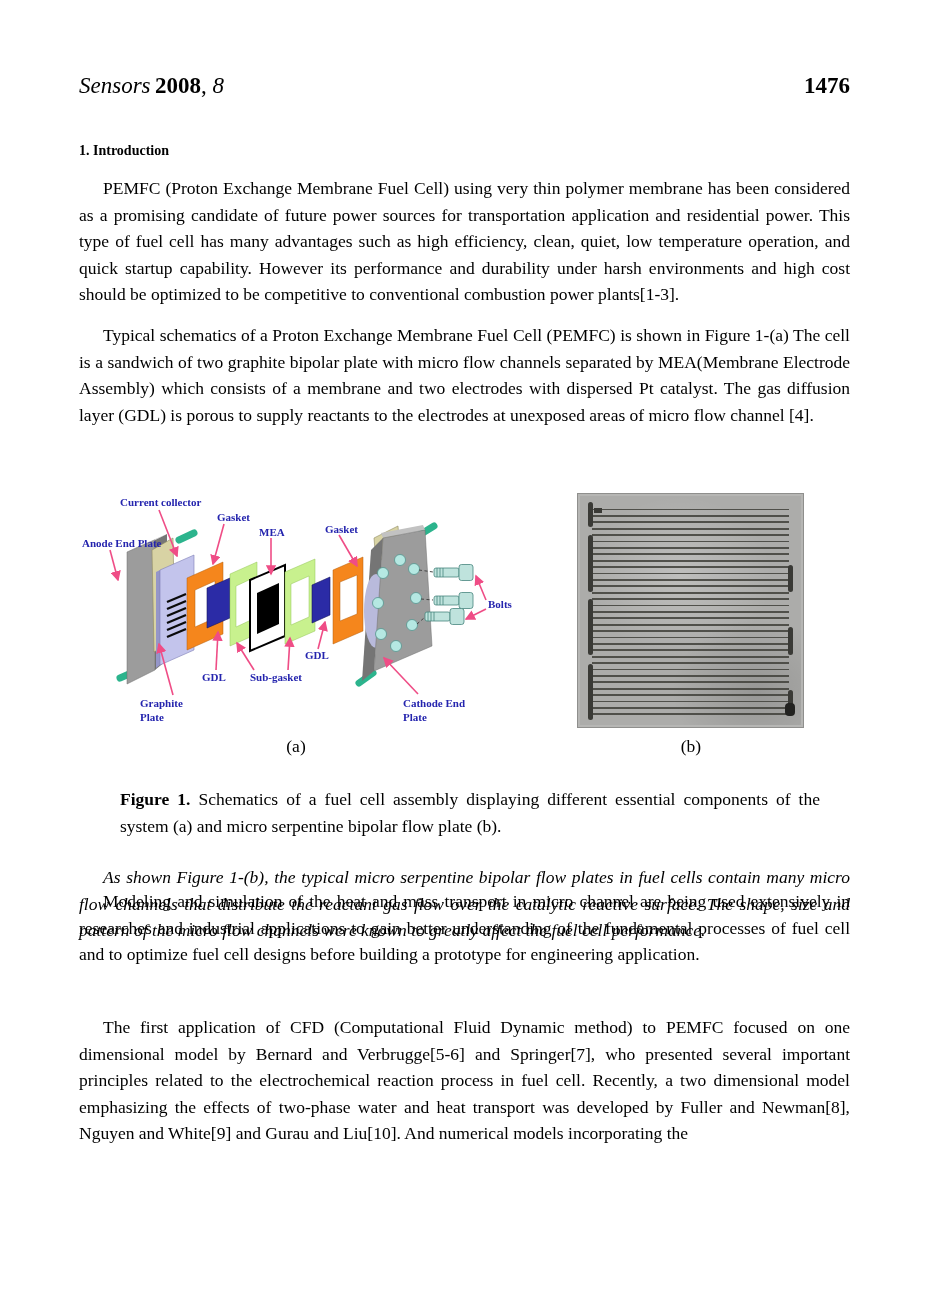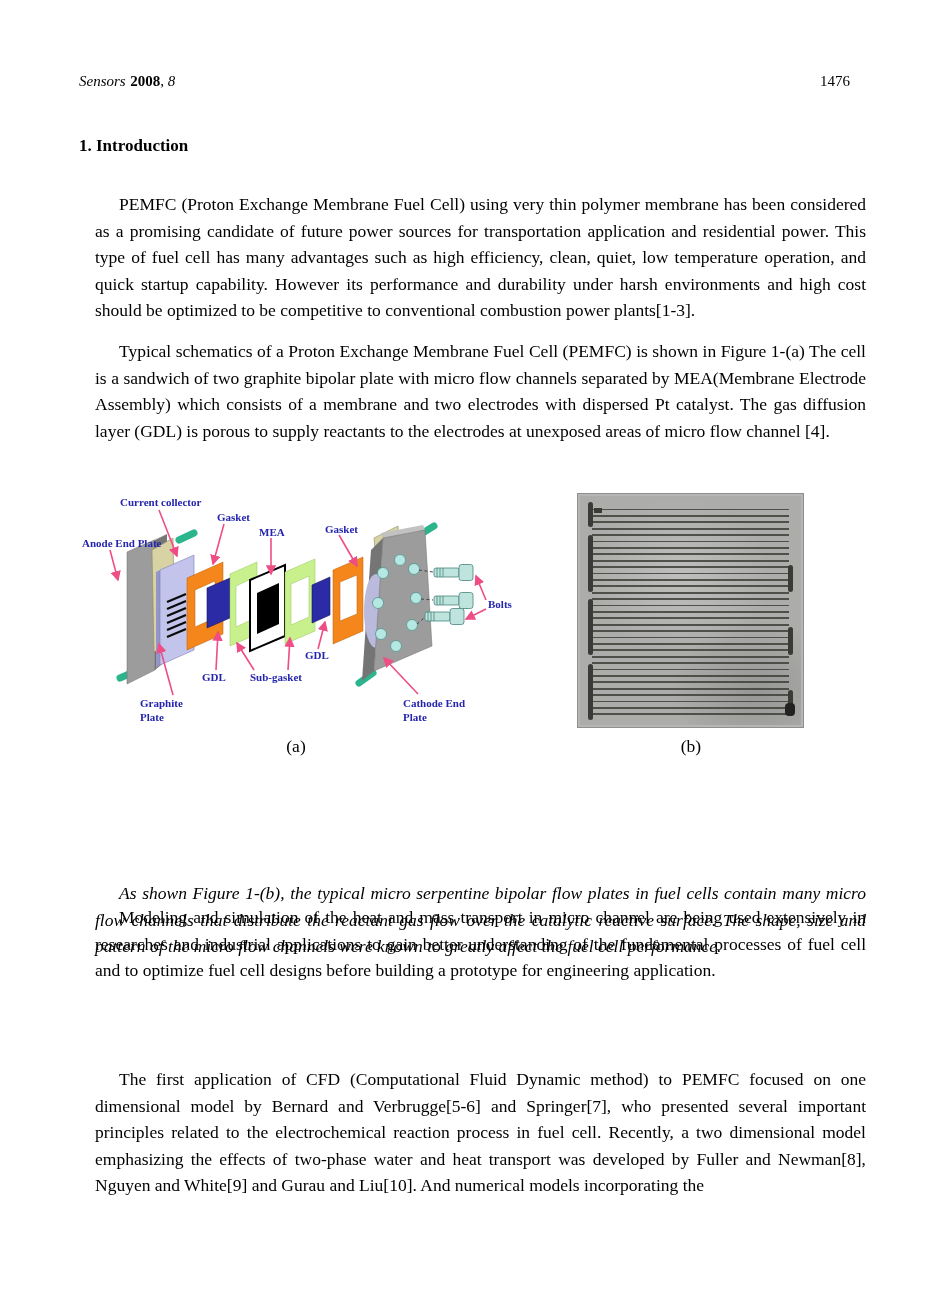--- a/index.html
+++ b/index.html
@@ -3,41 +3,41 @@
 <meta charset="utf-8">
 <style>
   html,body { margin:0; padding:0; background:#ffffff; }
   .page {
     position:relative; width:925px; height:1309px; background:#ffffff;
     font-family:"Liberation Serif", serif; color:#000; overflow:hidden;
   }
   
   .running-head {
     position:absolute; top:73px; left:79px; width:771px;
-    display:flex; justify-content:space-between; font-size:15px;
+    display:flex; justify-content:space-between; font-size:23px;
   }
   .rh-it { font-style:italic; }
   .rh-bd { font-weight:bold; margin-left:4.5px; }
   .rh-pre { white-space:pre; }
-  .rh-page { font-weight:normal; }
+  .rh-page { font-weight:bold; }
   
   .sec-heading {
-    position:absolute; top:136px; left:79px;
-    font-size:17px; font-weight:bold; margin:0;
+    position:absolute; top:143px; left:79px;
+    font-size:14px; font-weight:bold; margin:0;
   }
   
   .para {
-    position:absolute; left:79px; width:771px; margin:16px;
+    position:absolute; left:79px; width:771px; margin:0;
     font-size:17.5px; line-height:26.6px; text-align:justify; text-indent:24px;
   }
   #para1 { top:175px; }
   #para2 { top:322px; }
   #para3 { top:864px;font-style:italic; }
   #para4 { top:888px; }
-  #para5 { top:1050px; }
+  #para5 { top:1014px; }
   
   .fig-a { position:absolute; left:78px; top:488px; }
   .photo {
     position:absolute; left:577px; top:493px; width:227px; height:235px;
     background:#b6b6b4; border:1px solid #8f8f8d; box-sizing:border-box;
   }
   .plate-surface {
     position:absolute; left:2px; top:2px; right:2px; bottom:2px;
     background-color:#acacaa;
     background-image:
@@ -216,18 +216,19 @@
       <div class="slot slot-r" style="top:131px;height:28px"></div>
       <div class="slot slot-r" style="top:194px;height:24px"></div>
       <div class="notch"></div>
       <div class="blob"></div>
     </div>
   </div>
 
   <span class="sublabel" id="sub-a">(a)</span>
   <span class="sublabel" id="sub-b">(b)</span>
 
+  <p class="caption"><b>Figure 1.</b><span> Schematics of a fuel cell assembly displaying different essential components of the system (a) and micro serpentine bipolar flow plate (b).</span></p>
 
   <p class="para" id="para3">As shown Figure 1-(b), the typical micro serpentine bipolar flow plates in fuel cells contain many micro flow channels that distribute the reactant gas flow over the catalytic reactive surface. The shape, size and pattern of the micro flow channels were known to greatly affect the fuel cell performance.</p>
   <p class="para" id="para4">Modeling and simulation of the heat and mass transport in micro channel are being used extensively in researches and industrial applications to gain better understanding of the fundamental processes of fuel cell and to optimize fuel cell designs before building a prototype for engineering application.</p>
   <p class="para" id="para5">The first application of CFD (Computational Fluid Dynamic method) to PEMFC focused on one dimensional model by Bernard and Verbrugge[5-6] and Springer[7], who presented several important principles related to the electrochemical reaction process in fuel cell. Recently, a two dimensional model emphasizing the effects of two-phase water and heat transport was developed by Fuller and Newman[8], Nguyen and White[9] and Gurau and Liu[10]. And numerical models incorporating the</p>
 
 </div>
 
 </body></html>

